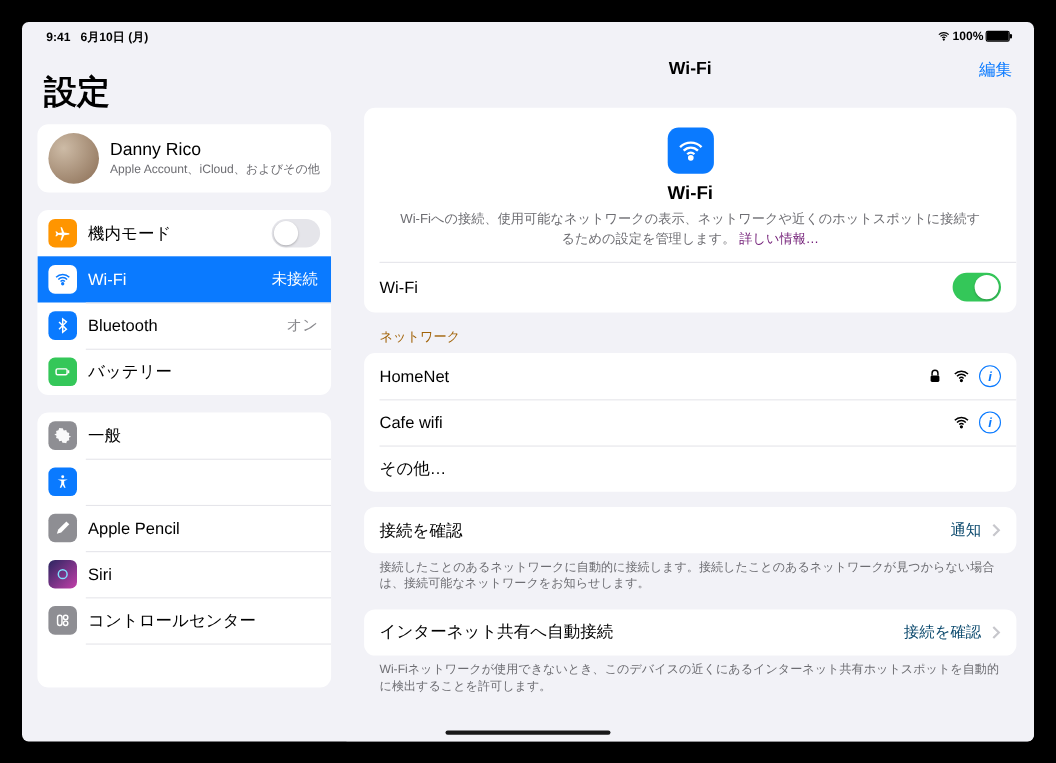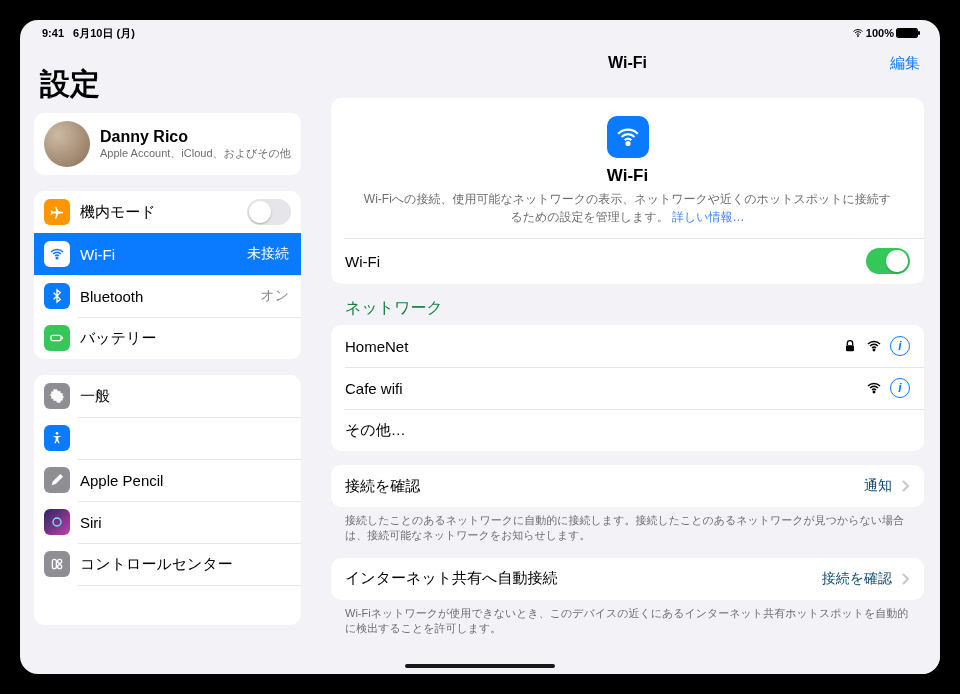--- a/index.html
+++ b/index.html
@@ -1,21 +1,21 @@
 <!DOCTYPE html>
 <html><head>
 <meta charset="utf-8">
 <style>
   * { box-sizing: border-box; margin: 0; padding: 0; font-family: -apple-system, "Helvetica Neue", Arial, sans-serif; }
   body { background: #000; display: flex; justify-content: center; align-items: center; height: 694px; width: 960px; }
   .device {
     width: 940px; height: 674px; background: #000; border-radius: 44px; padding: 10px; position: relative;
   }
   .screen {
-    width: 100%; height: 100%; background: #f2f2f7; border-radius: 18px; overflow: hidden; position: relative;
+    width: 100%; height: 100%; background: #f2f2f7; border-radius: 6px; overflow: hidden; position: relative;
   }
   
   .statusbar {
     height: 22px; display: flex; align-items: center; justify-content: space-between;
     padding: 4px 22px 0 22px; font-size: 11px; font-weight: 600; color:#000;
   }
   .statusbar .left span { margin-right: 6px; }
   .statusbar .right { display:flex; align-items:center; gap:2px; }
   .battery { width: 22px; height: 10px; border:1px solid #000; border-radius:2px; position:relative; }
   .battery::after { content:""; position:absolute; right:-3px; top:2px; width:2px; height:4px; background:#000; border-radius:1px;}
@@ -33,21 +33,21 @@
   }
   .search input { flex:1; border:none; background:transparent; font-size:15px; color:#000; outline:none;}
   .search input::placeholder{ color:#8a8a8e;}
   .card {
     background:#fff; border-radius:10px; margin:0 8px 16px; overflow:hidden;
   }
   .profile { display:flex; align-items:center; padding:8px 10px; gap:10px;}
   .avatar {
     width:46px; height:46px; border-radius:50%; background: radial-gradient(circle at 30% 30%, #cdbba6, #8a6d54);
   }
-  .profile .name { font-size:16px; font-weight:700; }
+  .profile .name { font-size:16px; font-weight:400; }
   .profile .sub  { font-size:11px; color:#6d6d72; }
   .row {
     display:flex; align-items:center; padding:8px 10px; min-height:40px; gap:10px; position:relative;
   }
   .row + .row::before, .card .row:not(:first-child)::before {
     content:""; position:absolute; top:0; left:44px; right:0; height:1px; background:#e5e5ea;
   }
   .card .row:first-child::before{ display:none;}
   .ic { width:26px; height:26px; border-radius:6px; display:flex; align-items:center; justify-content:center; color:#fff; flex-shrink:0;}
   .ic svg { width:16px; height:16px; }
@@ -63,31 +63,31 @@
   .ios-toggle .knob{
     width:22px; height:22px; border-radius:50%; background:#fff; position:absolute; top:2px; left:2px;
     box-shadow:0 1px 2px rgba(0,0,0,.25);
   }
   .ios-toggle.on{ background:#34c759;} .ios-toggle.on .knob{ left:20px;}
   
   .navbar { height:42px; position:relative; display:flex; align-items:center; justify-content:center;}
   .navbar .title{ font-size:16px; font-weight:600;}
   .navbar .edit{ position:absolute; right:20px; color:#0a7aff; font-size:15px;}
   .section { margin: 14px 16px 0; }
-  .section .heading{ font-size:16px; color:#15803d; padding:0 14px 6px;}
+  .section .heading{ font-size:12px; color:#a16207; padding:0 14px 6px;}
   .section .footer { font-size:11px; color:#6d6d72; padding:6px 14px 0; line-height:1.4;}
   .panel { background:#fff; border-radius:10px; overflow:hidden;}
   .hero { text-align:center; padding: 18px 30px 12px;}
   .hero-ic{
     width:42px; height:42px; border-radius:10px; background:#0a7aff; display:inline-flex; align-items:center; justify-content:center;
   }
   .hero-ic svg{ width:26px; height:26px; color:#fff;}
   .hero h2{ font-size:17px; font-weight:600; margin-top:8px;}
   .hero p{ font-size:12px; color:#6d6d72; margin-top:4px; line-height:1.5;}
-  .hero a{ color:#3b82f6; text-decoration:none;margin-top:33px;}
+  .hero a{ color:#701a75; text-decoration:none;margin-top:33px;}
   .prow{
     display:flex; align-items:center; padding:10px 14px; min-height:42px; position:relative; gap:8px;
   }
   .prow + .prow::before, .panel .prow:not(:first-child)::before{
      content:""; position:absolute; top:0; left:14px; right:0; height:1px; background:#e5e5ea;
   }
   .prow .plabel{ flex:1; font-size:15px;}
   .prow .pvalue{ font-size:14px; color:#0c4a6e;}
   .chev{ color:#c7c7cc;}
   .info-btn{

